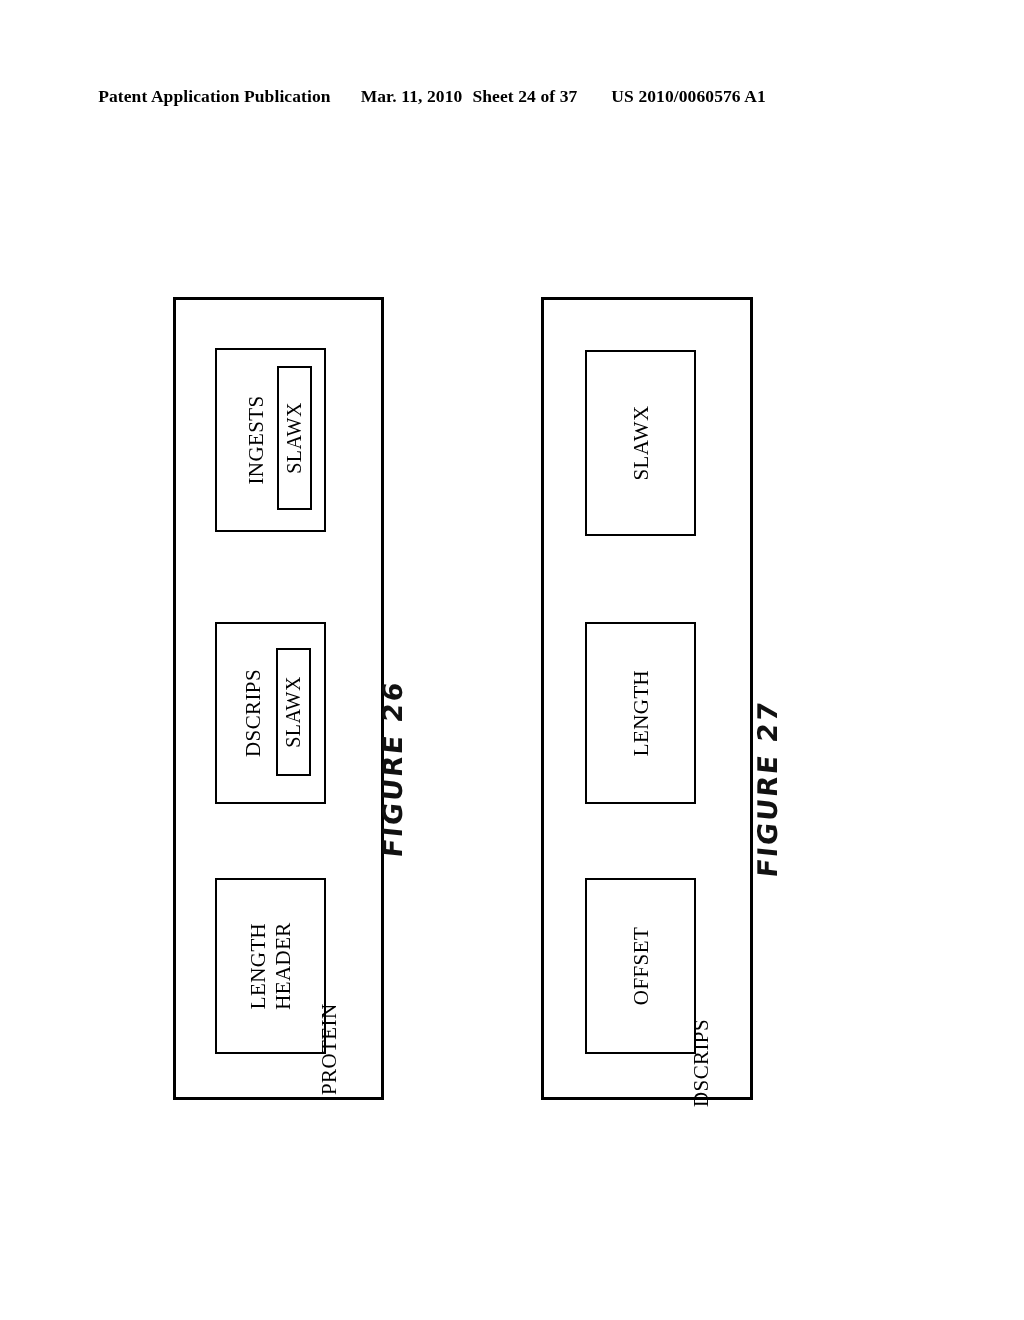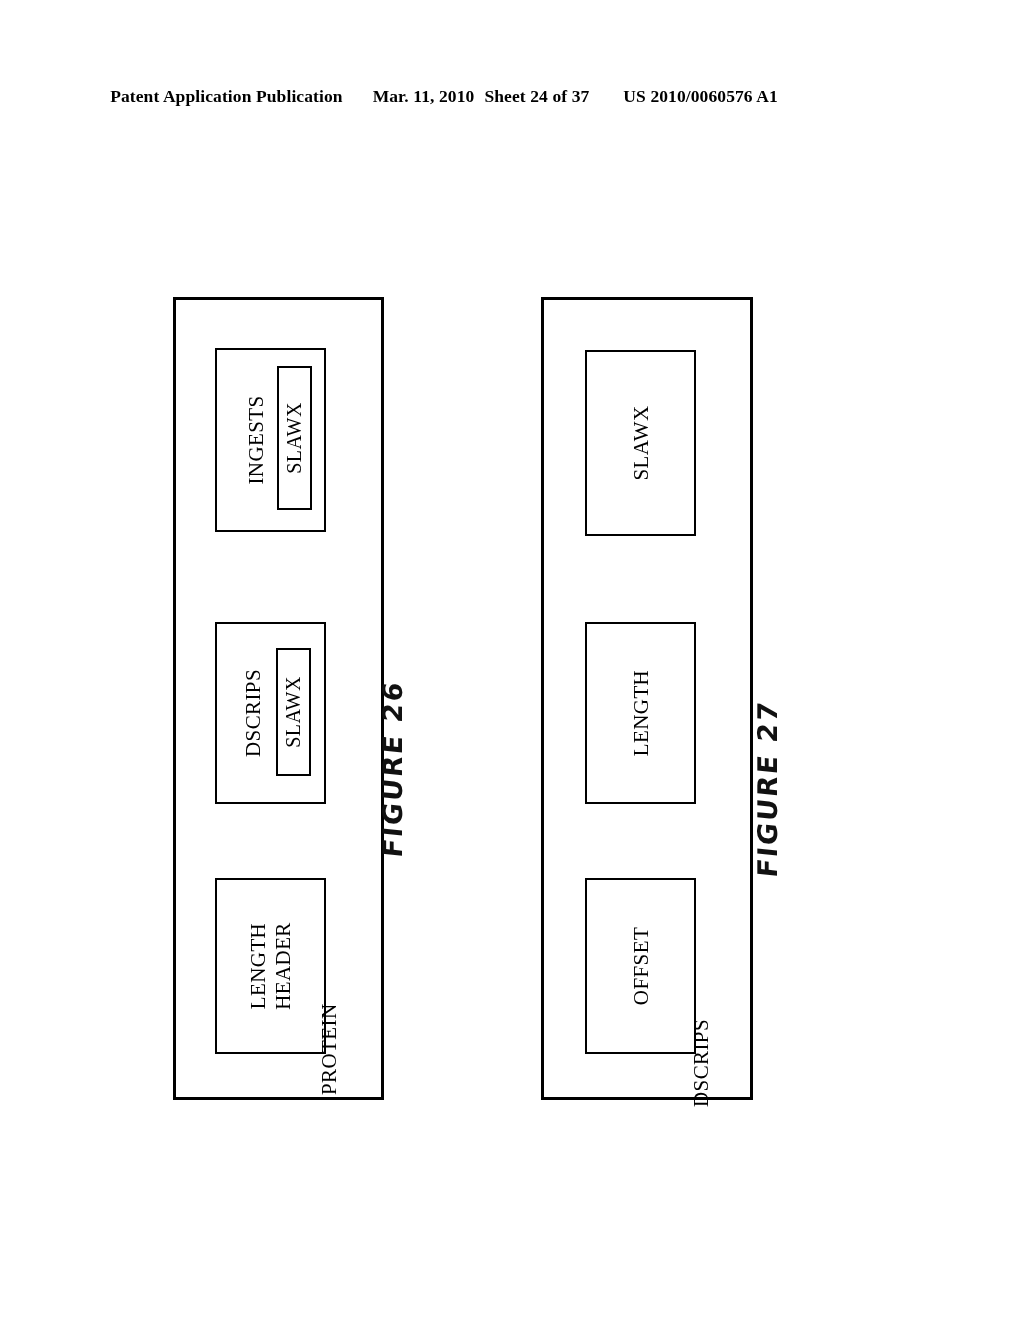--- a/index.html
+++ b/index.html
@@ -12,21 +12,21 @@
     height: 1320px;
     position: relative;
     font-family: "Liberation Serif", serif;
     color: #000000;
     overflow: hidden;
   }
 
   
   .page-header {
     position: absolute;
-    left: 12px;
+    left: 0;
     top: 86px;
     width: 864px;
     text-align: center;
     font-family: "Liberation Serif", serif;
     font-weight: bold;
     font-size: 17.5px;
     letter-spacing: 0.1px;
     white-space: nowrap;
   }
   .page-header .seg { display: inline-block; }

